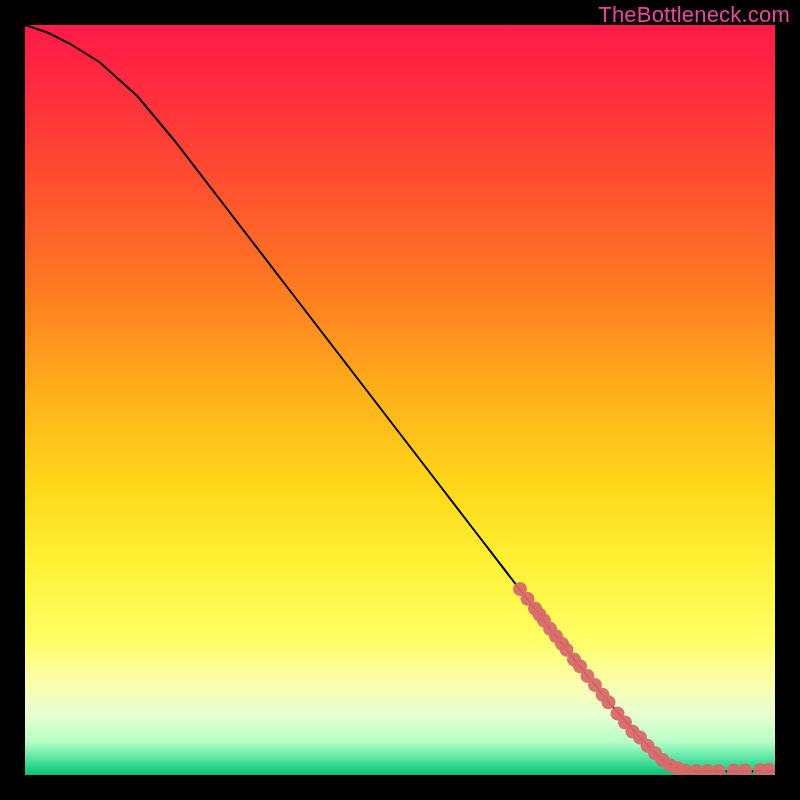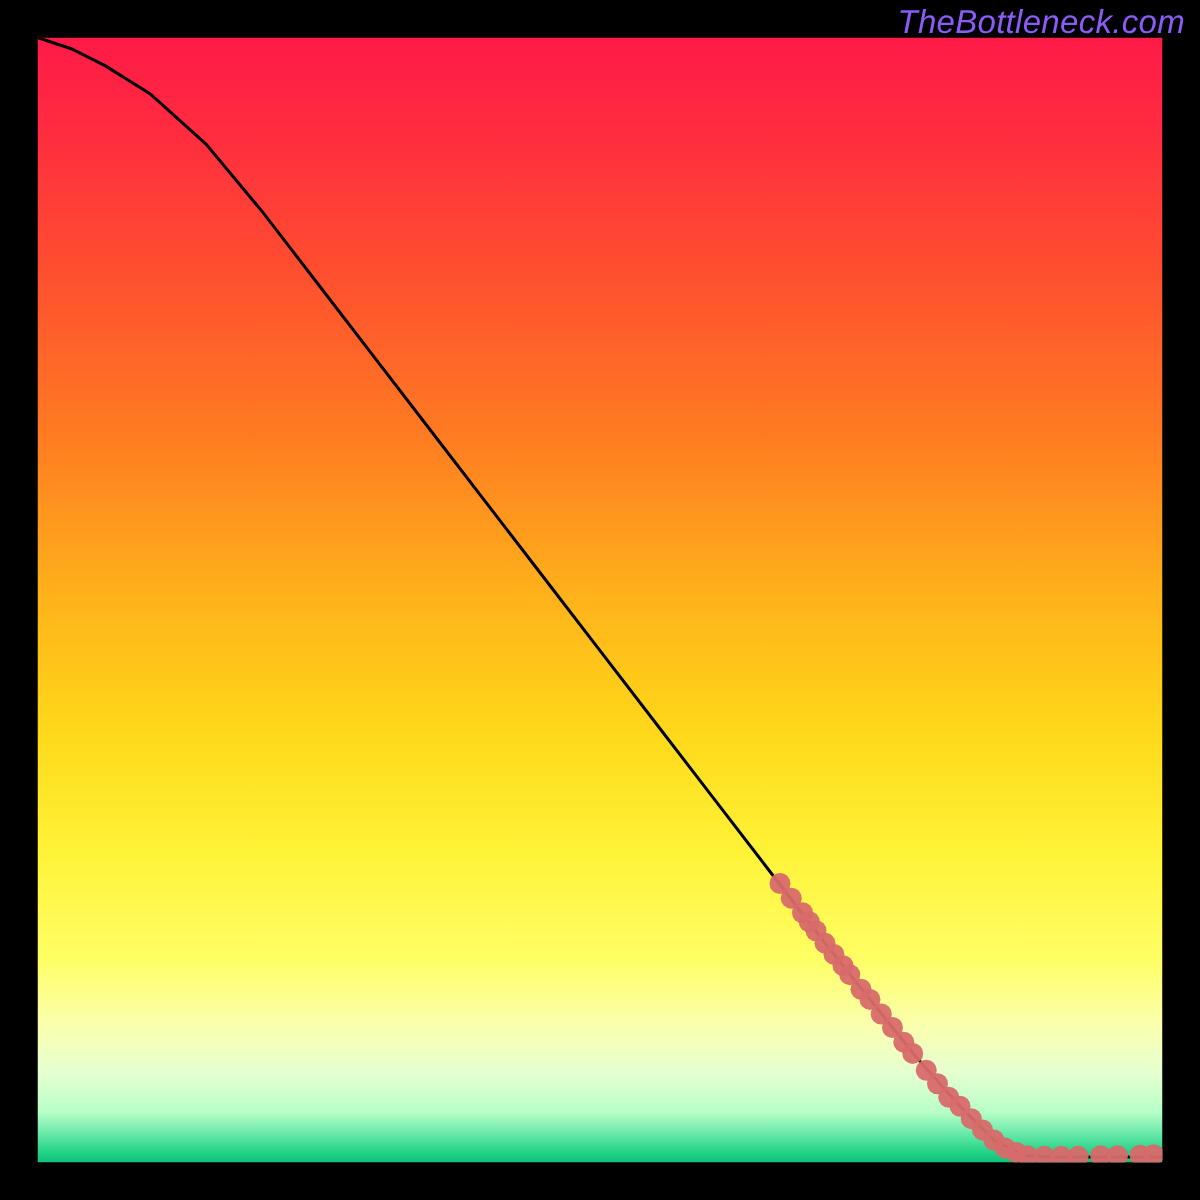--- a/index.html
+++ b/index.html
@@ -14,26 +14,25 @@
   .stage {
     position: relative;
     width: 800px;
     height: 800px;
     background: #000;
   }
   .watermark {
     position: absolute;
     top: 2px;
     right: 10px;
-    color: #8b5cf6;
+    color: #ec4899;
     font-size: 22px;
     font-weight: 400;
     letter-spacing: 0.2px;
     z-index: 50;
-    font-style: italic;
   }
   .plot {
     position: absolute;
     left: 25px;
     top: 25px;
     width: 750px;
     height: 750px;
   }
   svg { display: block; }
 </style>

